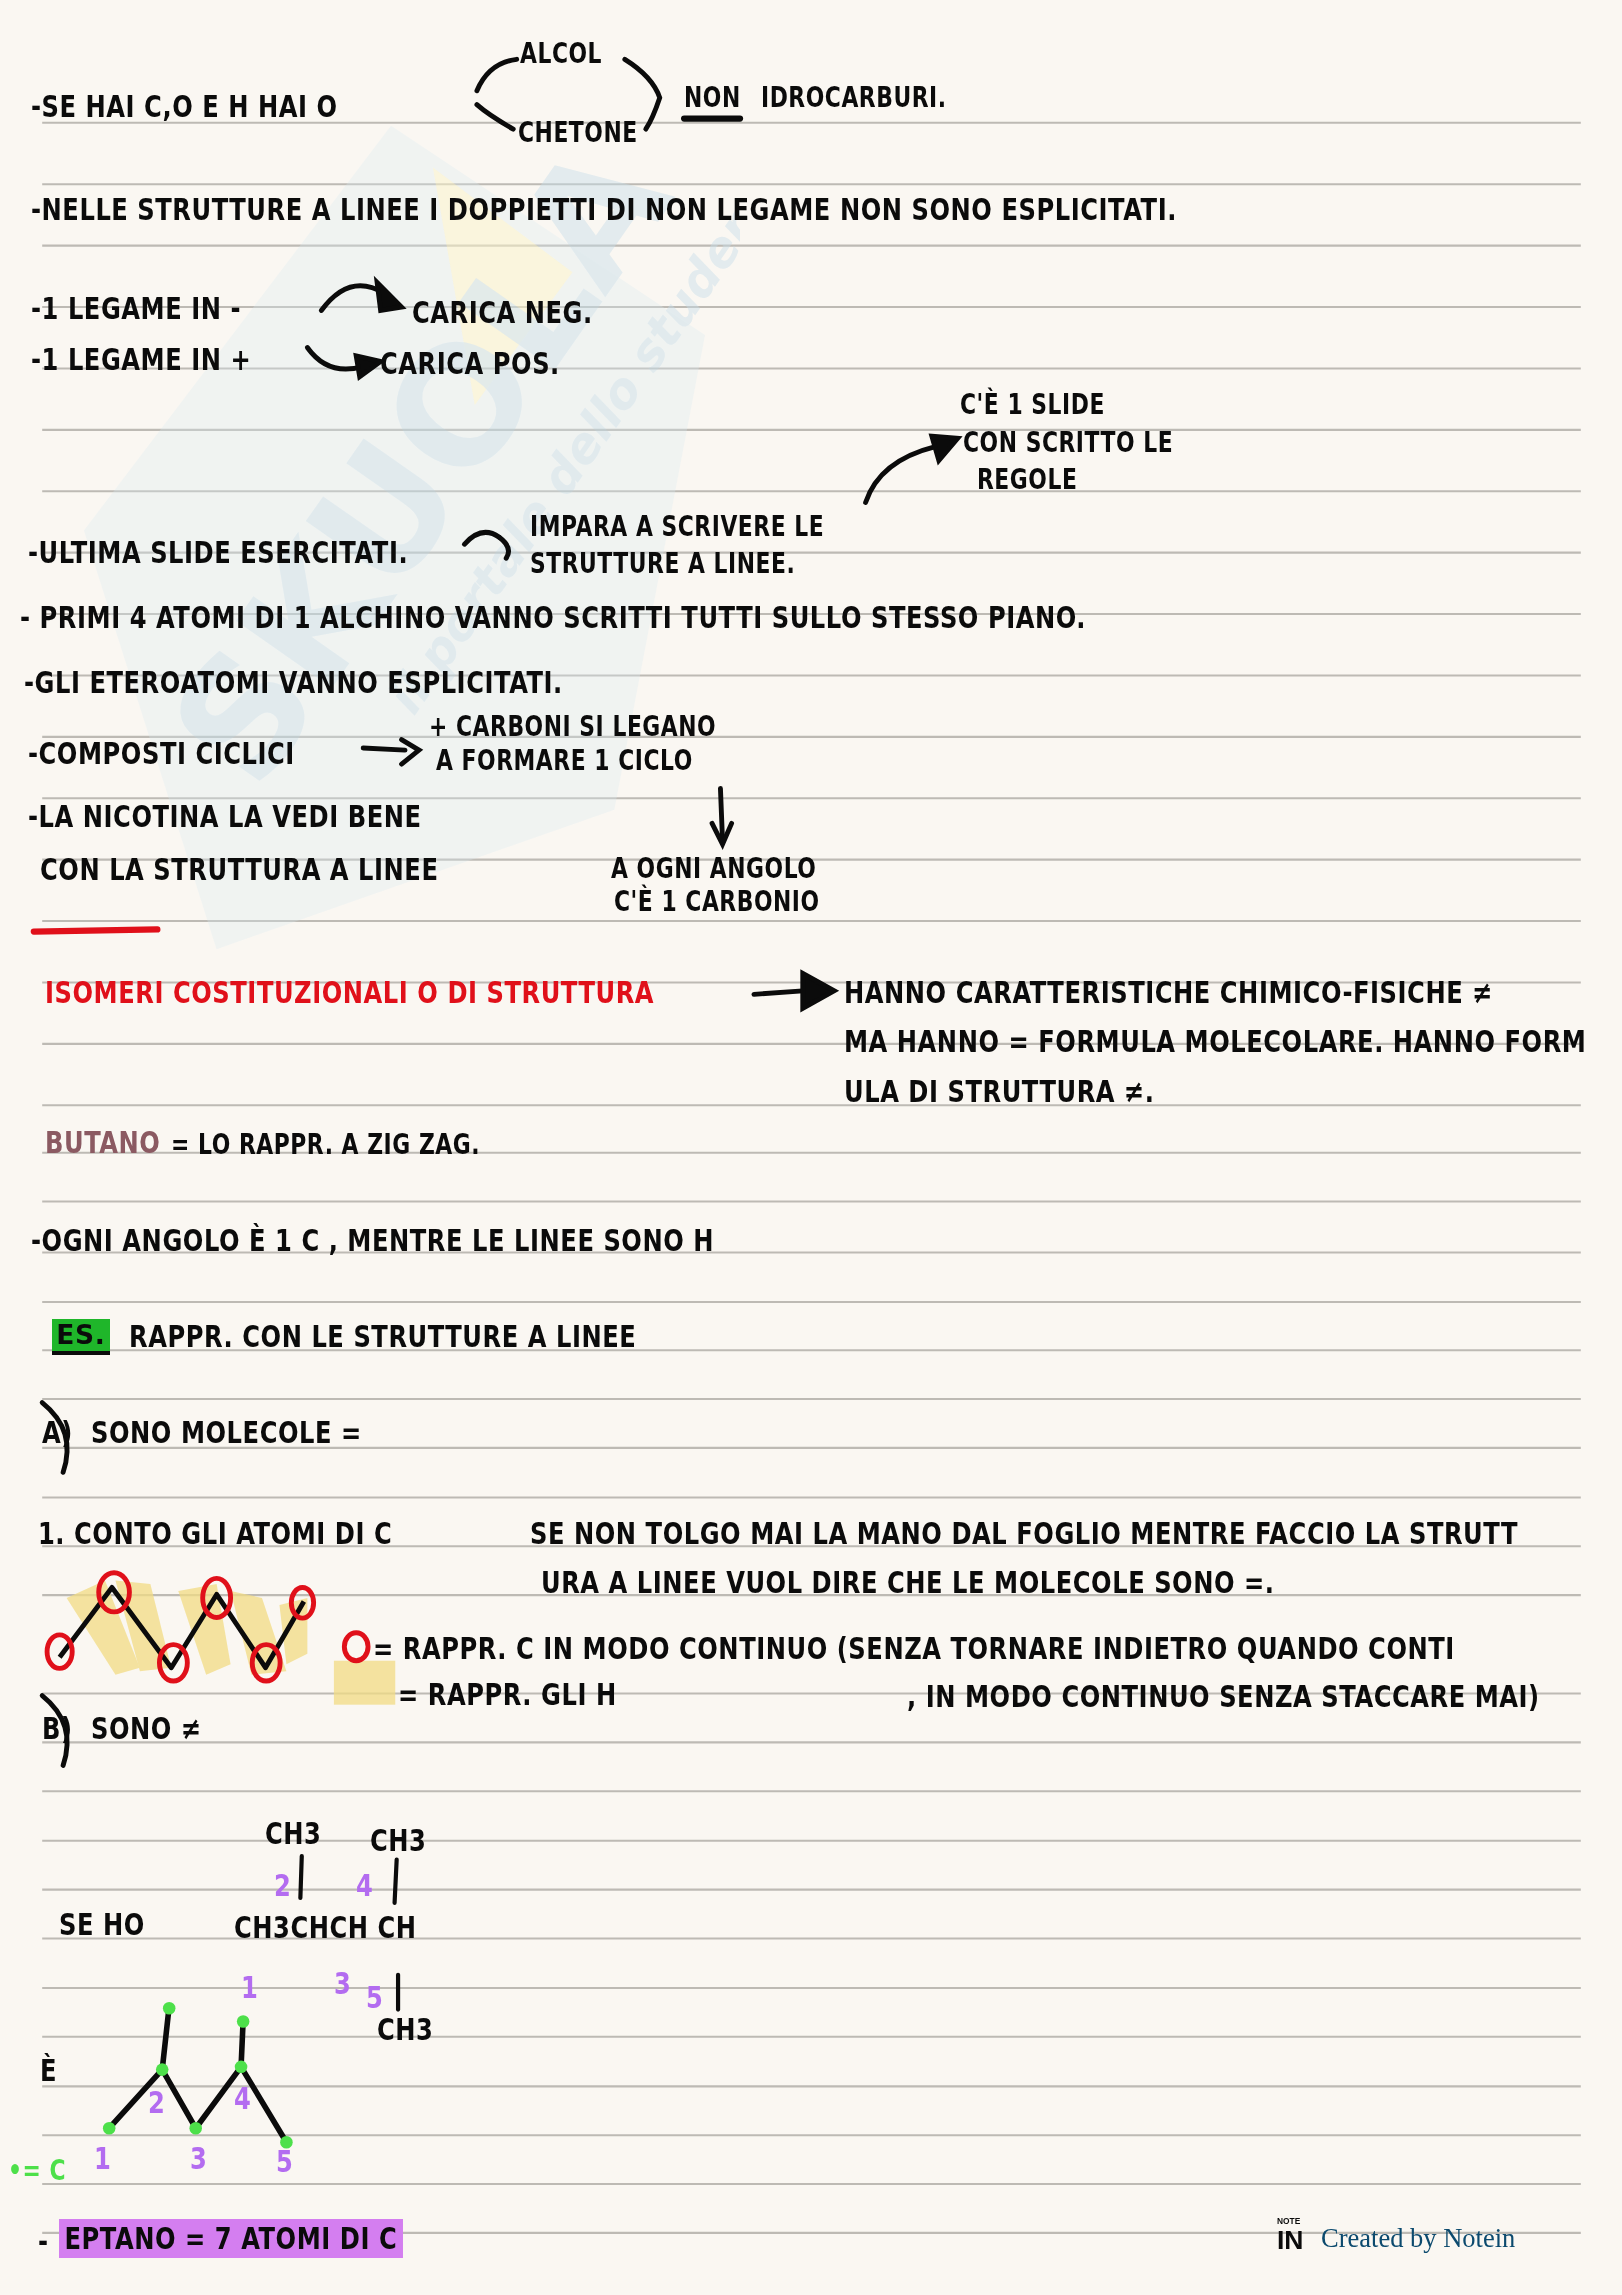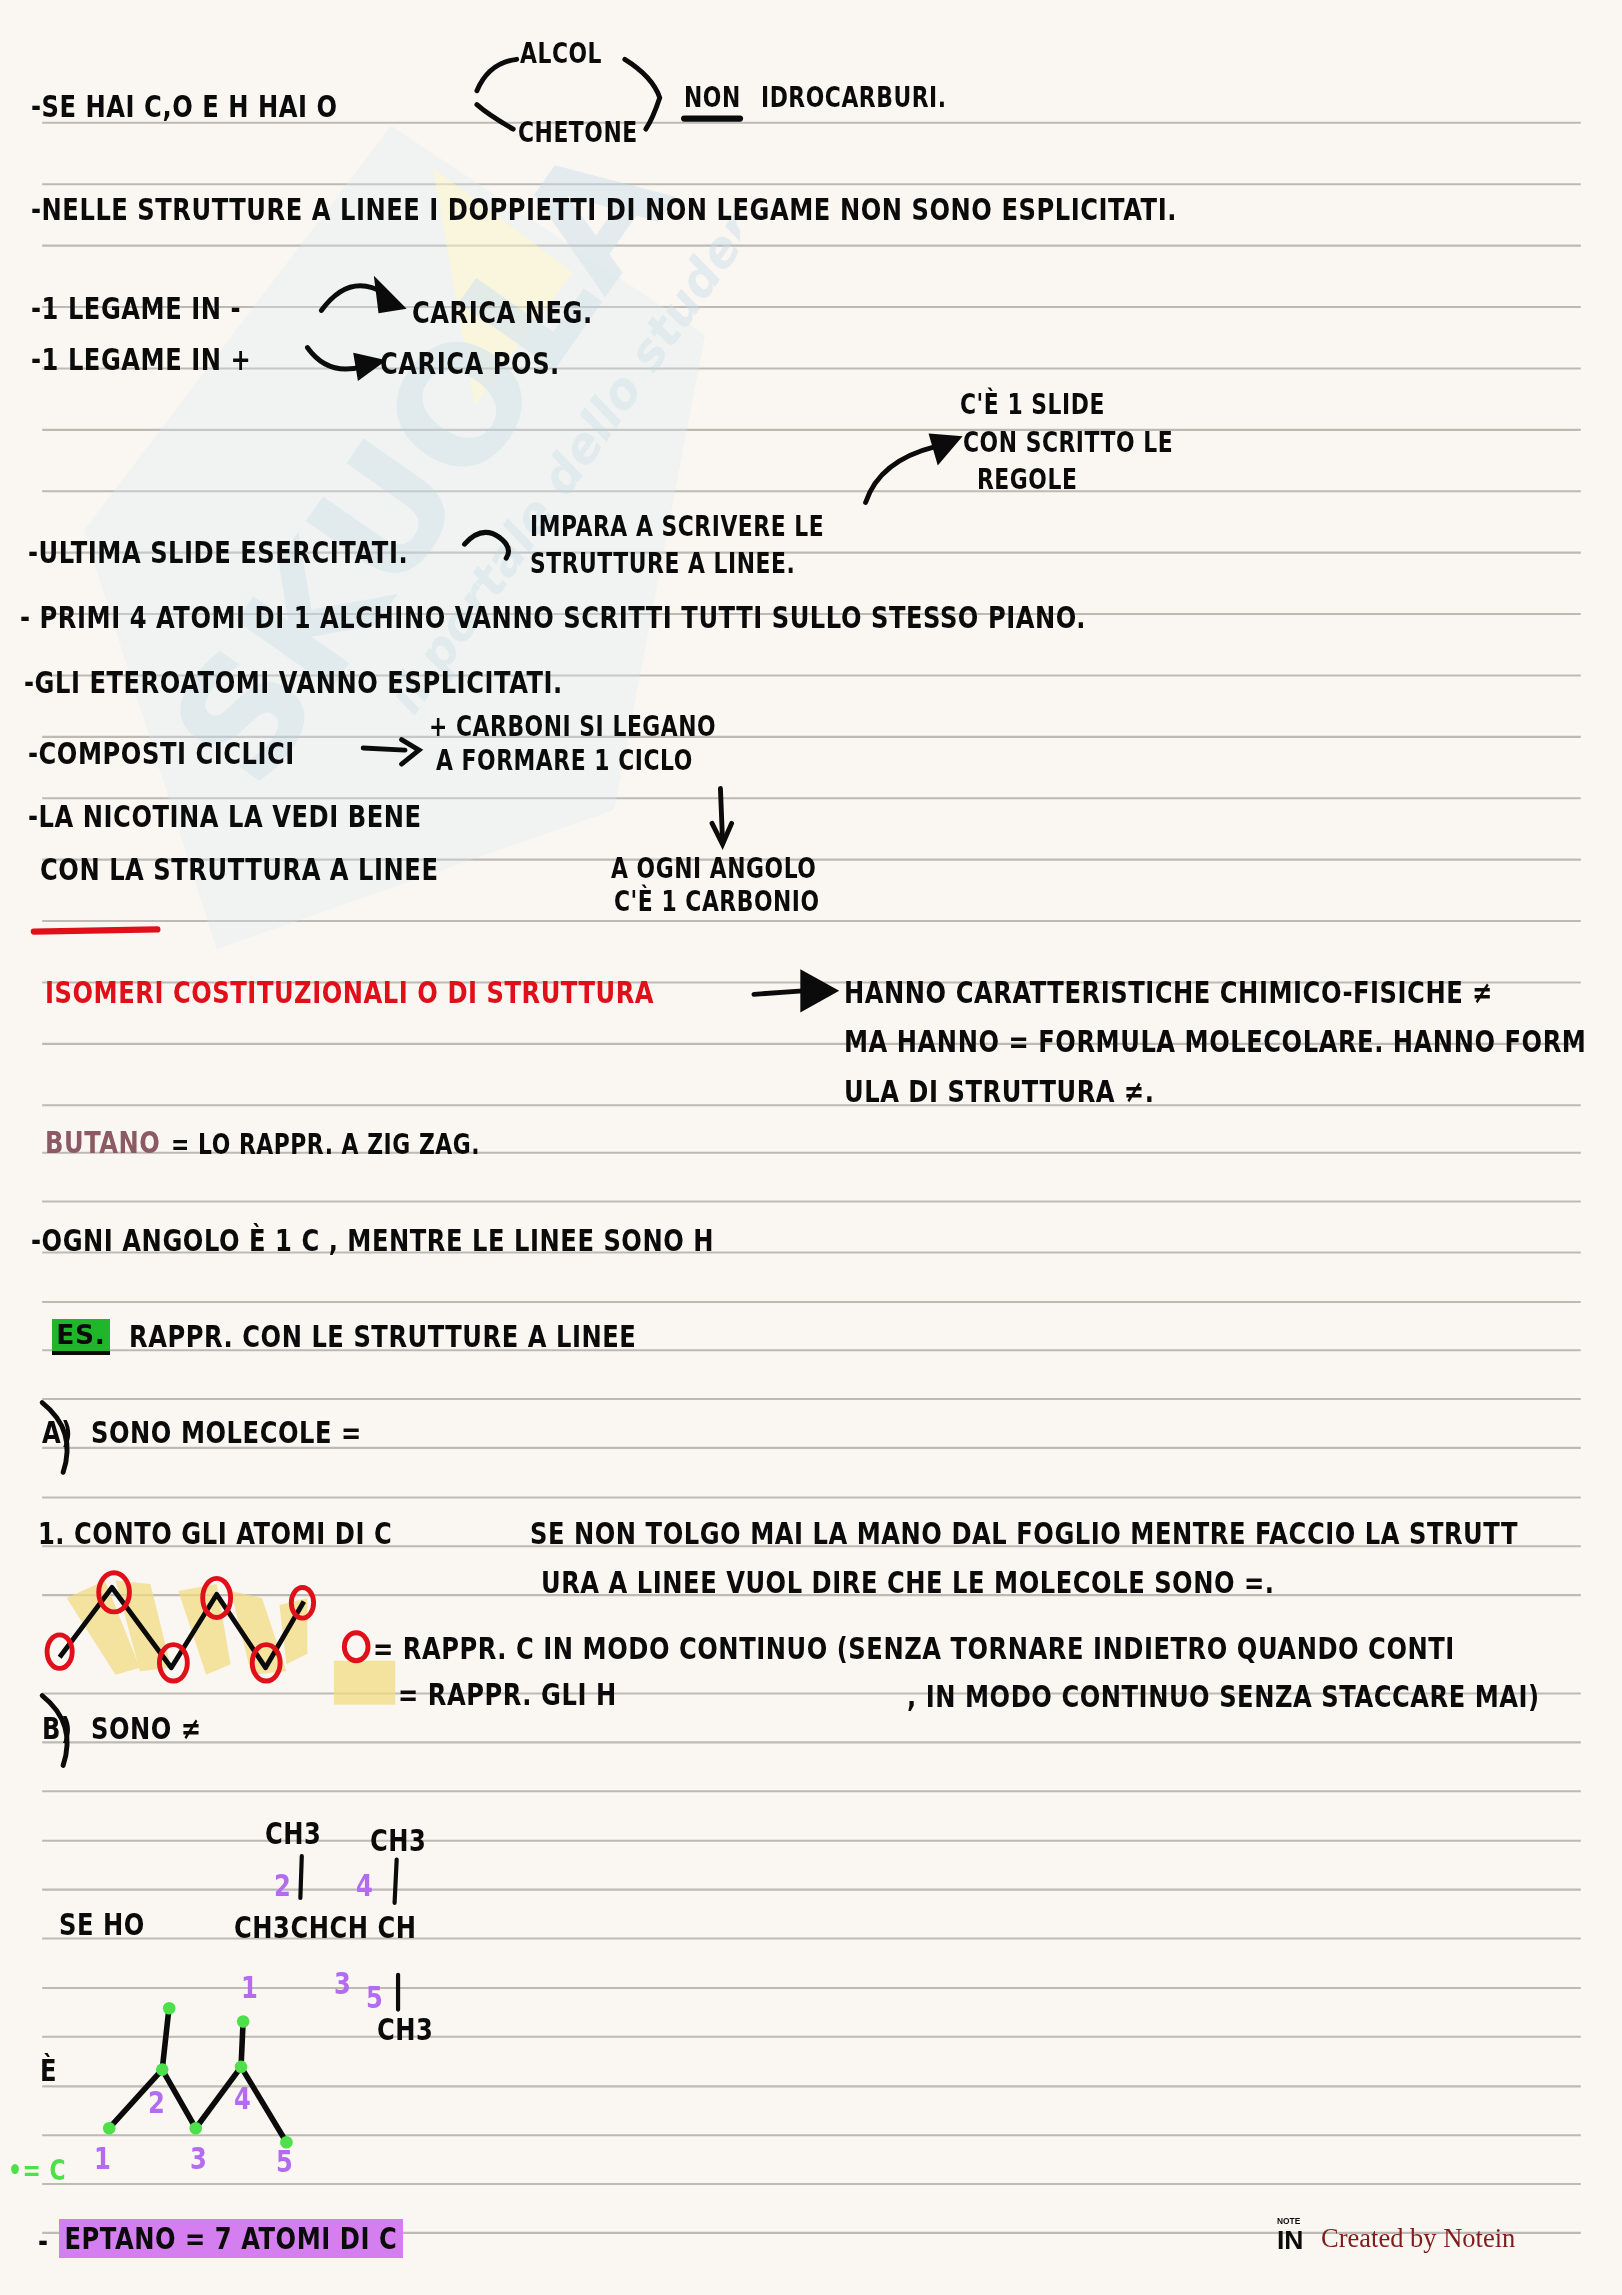--- a/index.html
+++ b/index.html
@@ -32,21 +32,21 @@
   .hl-purple { background: #d47ef0; padding: 4.2px 7px; }
   .underline { border-bottom: 4.2px solid #0b0b0b; }
   svg.draw { position: absolute; left: 0; top: 0; width: 1623px; height: 2295px; pointer-events: none; }
   .footer {
     position: absolute; left: 1277px; top: 2216px;
     display: flex; align-items: flex-end; gap: 13px;
   }
   .logo { position: relative; width: 31px; height: 38px; }
   .logo-note { position: absolute; top: 0; left: 0; font-size: 8.4px; font-weight: bold; font-family: "Liberation Sans", sans-serif; }
   .logo-bars { position: absolute; top: 11px; left: 0; font-size: 26.5px; font-weight: bold; line-height: 1; font-family: "Liberation Sans", sans-serif; }
-  .footer-text { font-family: "Liberation Serif", serif; font-size: 26.5px; color: #7f1d1d; }
+  .footer-text { font-family: "Liberation Serif", serif; font-size: 26.5px; color: #0c4a6e; }
 </style>
 </head>
 <body>
 
 <svg class="lines" viewBox="0 0 2325 3289">
   <g stroke="#bdbab4" stroke-width="3">
     <line x1="60" y1="176" x2="2265" y2="176"></line>
     <line x1="60" y1="264" x2="2265" y2="264"></line>
     <line x1="60" y1="352" x2="2265" y2="352"></line>
     <line x1="60" y1="440" x2="2265" y2="440"></line>

